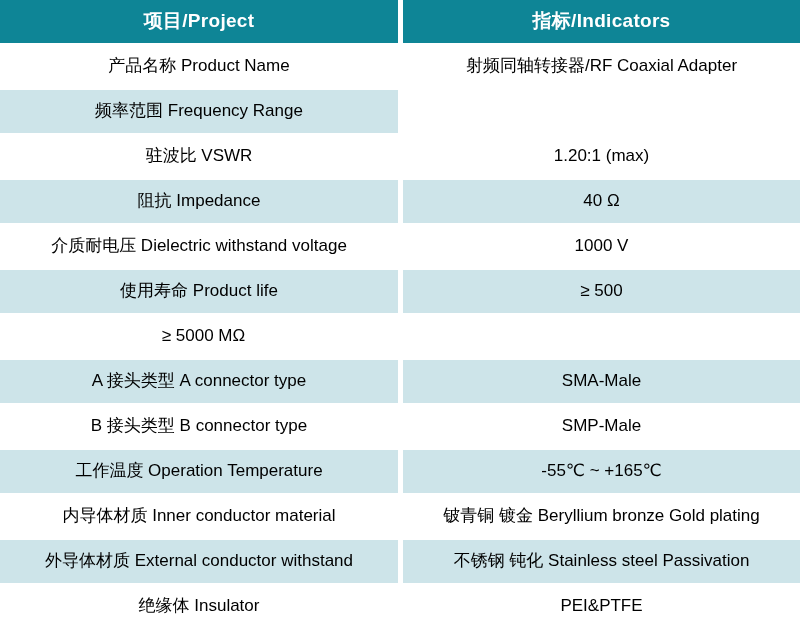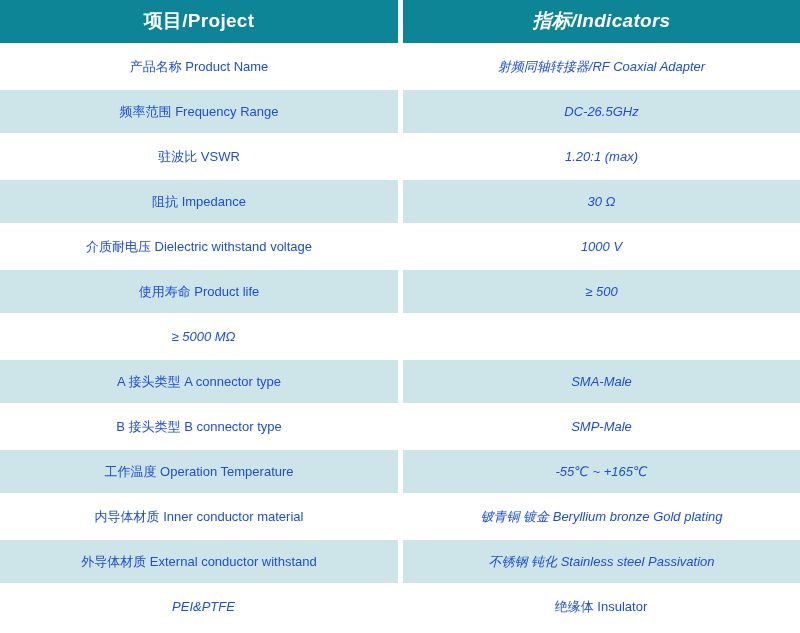--- a/index.html
+++ b/index.html
@@ -17,31 +17,30 @@
   .row {
     display: flex;
     height: 43px;
     margin-bottom: 2px;
   }
   .cell {
     display: flex;
     align-items: center;
     justify-content: center;
     text-align: center;
-    font-size: 13px;
-    color: #1d4ed8;
+    font-size: 17px;
+    color: #000000;
     line-height: 1.2;
   }
   .cell-left {
     width: 398px;
   }
   .cell-right {
     width: 397px;
     margin-left: 5px;
-    font-style: italic;
   }
   .row-header .cell {
     background: #0E8596;
     color: #ffffff;
     font-size: 19px;
     font-weight: bold;
     letter-spacing: 0.3px;
   }
   .rows .row:nth-child(even) .cell {
     background: #CDE4E9;
@@ -60,29 +59,28 @@
     <div class="cell cell-right">指标/Indicators</div>
   </div>
 
   <div class="rows">
     <div class="row">
       <div class="cell cell-left">产品名称 Product Name</div>
       <div class="cell cell-right">射频同轴转接器/RF Coaxial Adapter</div>
     </div>
     <div class="row">
       <div class="cell cell-left">频率范围 Frequency Range</div>
-      <div class="cell cell-right">DC-26.5GHz</div>
     </div>
     <div class="row">
       <div class="cell cell-left">驻波比 VSWR</div>
       <div class="cell cell-right">1.20:1 (max)</div>
     </div>
     <div class="row">
       <div class="cell cell-left">阻抗 Impedance</div>
-      <div class="cell cell-right">30 Ω</div>
+      <div class="cell cell-right">40 Ω</div>
     </div>
     <div class="row">
       <div class="cell cell-left">介质耐电压 Dielectric withstand voltage</div>
       <div class="cell cell-right">1000 V</div>
     </div>
     <div class="row">
       <div class="cell cell-left">使用寿命 Product life</div>
       <div class="cell cell-right">≥ 500</div>
     </div>
     <div class="row">
@@ -102,18 +100,18 @@
     </div>
     <div class="row">
       <div class="cell cell-left">内导体材质 Inner conductor material</div>
       <div class="cell cell-right">铍青铜 镀金 Beryllium bronze Gold plating</div>
     </div>
     <div class="row">
       <div class="cell cell-left">外导体材质 External conductor withstand</div>
       <div class="cell cell-right">不锈钢 钝化 Stainless steel Passivation</div>
     </div>
     <div class="row">
+      <div class="cell cell-left">绝缘体 Insulator</div>
       <div class="cell cell-right">PEI&amp;PTFE</div>
-      <div class="cell cell-left">绝缘体 Insulator</div>
     </div>
   </div>
 
 </div>
 
 </body></html>

